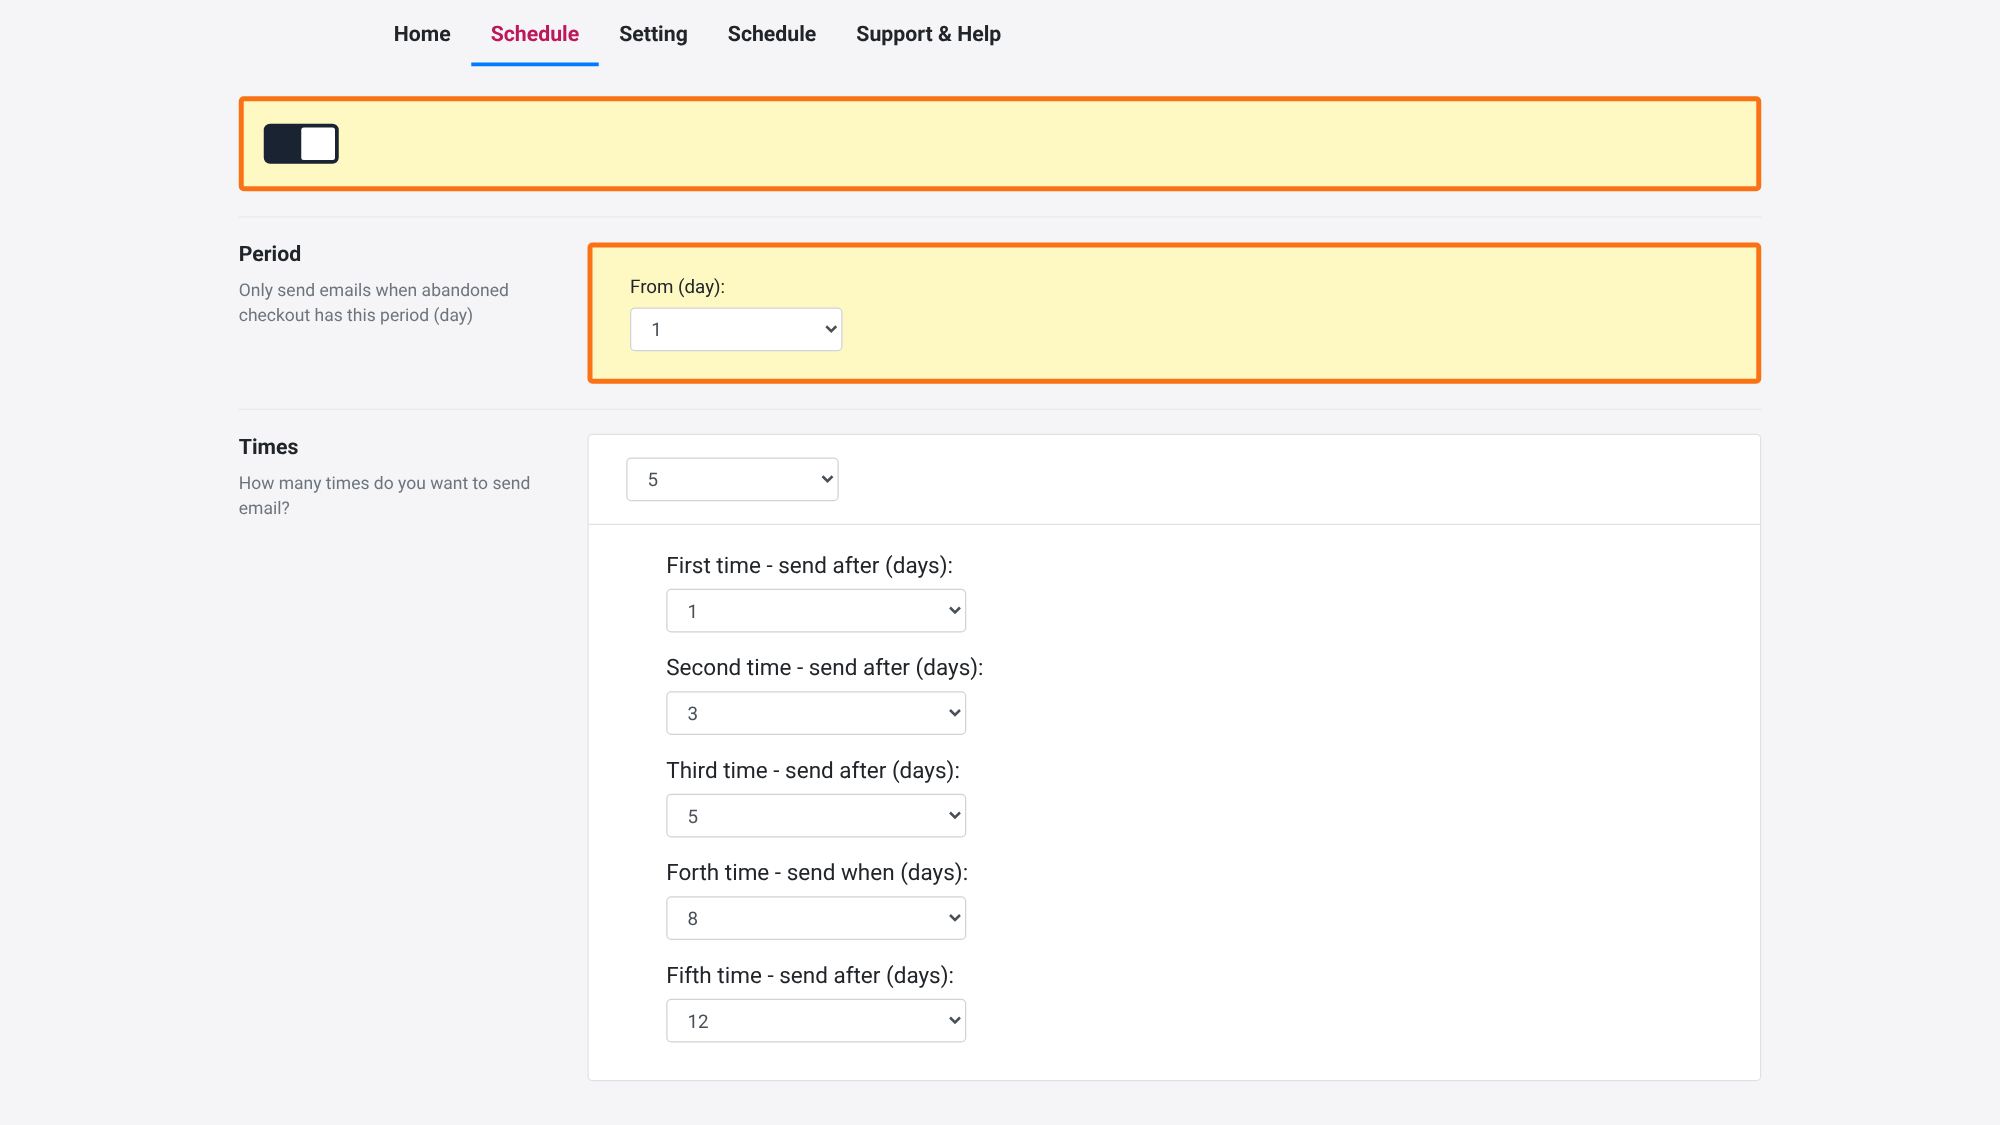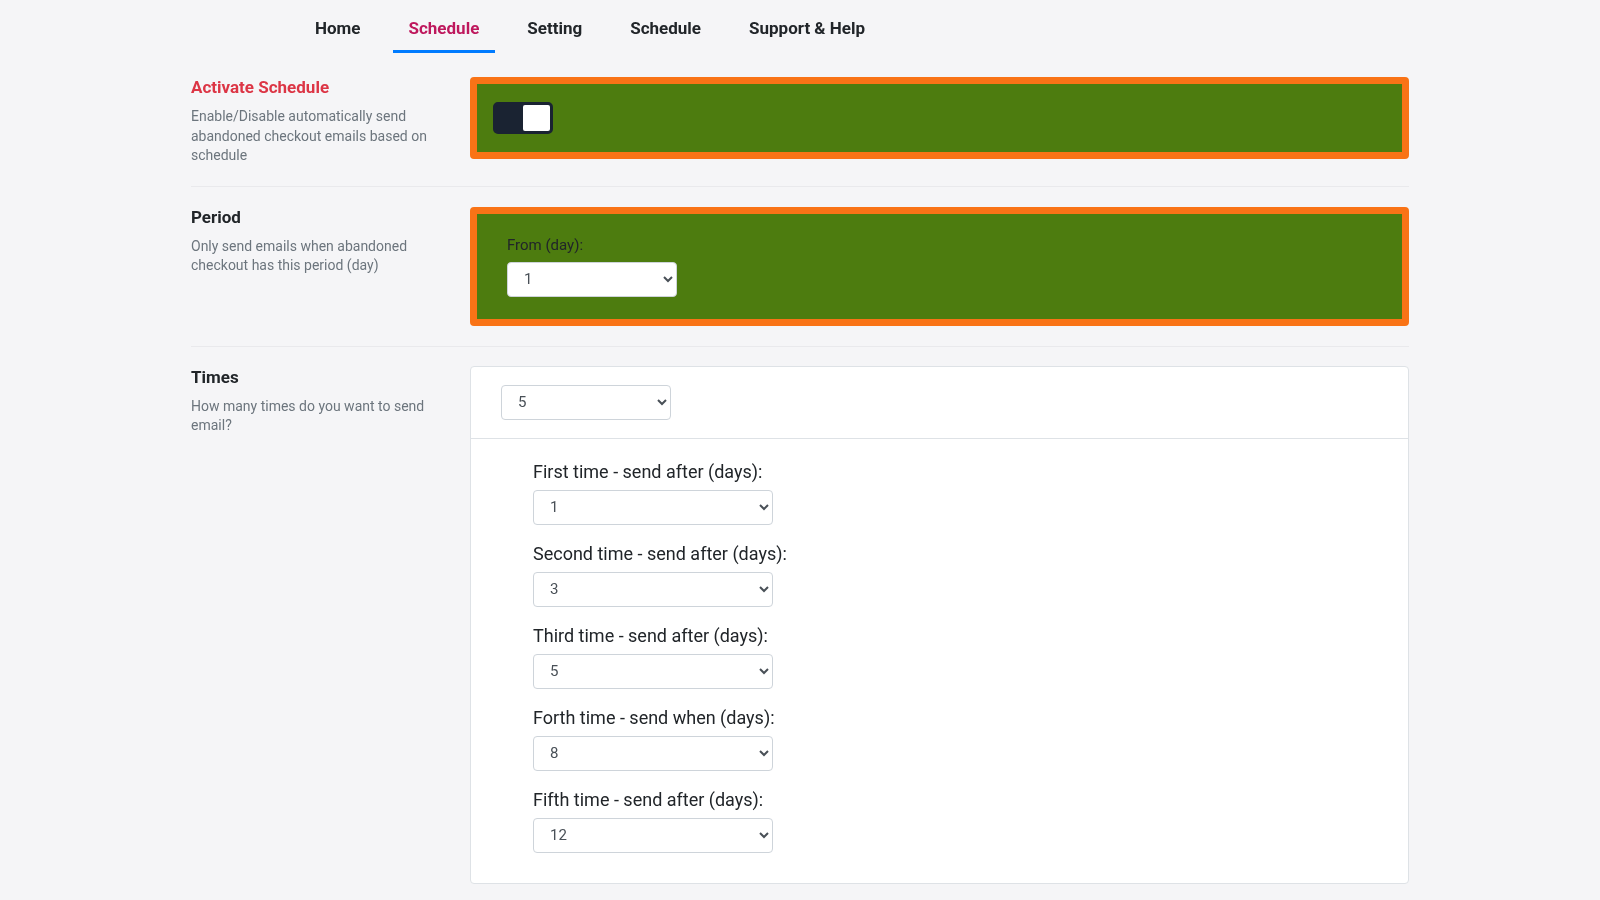--- a/index.html
+++ b/index.html
@@ -13,21 +13,21 @@
       color: #212529;
       font-size: 16px;
     }
     .container {
       max-width: 1290px;
       margin: 0 auto;
       padding: 0 18px;
     }
     .nav {
       display: flex;
-      gap: 16px;
+      gap: 0;
       padding: 10px 126px 0 126px;
       margin-bottom: 24px;
     }
     .nav-item {
       padding: 8px 16px 12px;
       font-weight: 700;
       font-size: 17px;
       color: #212529;
       cursor: pointer;
       text-decoration: none;
@@ -64,22 +64,22 @@
     .section-title.red {
       color: #dc3545;
     }
     .section-desc {
       color: #6c757d;
       font-size: 14px;
       line-height: 1.4;
     }
     .right-col {
       flex: 1;
-      background: #4d7c0f;
-      border: 7px solid #f97316;
+      background: #fef9c3;
+      border: 4px solid #f97316;
       border-radius: 4px;
       padding: 22px 30px;
     }
     .right-col.compact {
       padding: 18px 16px;
     }
     .toggle {
       width: 60px;
       height: 32px;
       background: #1a2332;
@@ -164,24 +164,20 @@
 
   <div class="nav">
     <span class="nav-item">Home</span>
     <span class="nav-item active">Schedule</span>
     <span class="nav-item">Setting</span>
     <span class="nav-item">Schedule</span>
     <span class="nav-item">Support &amp; Help</span>
   </div>
 
   <div class="section-row">
-    <div class="left-col">
-      <div class="section-title red">Activate Schedule</div>
-      <div class="section-desc">Enable/Disable automatically send abandoned checkout emails based on schedule</div>
-    </div>
     <div class="right-col compact">
       <div class="toggle">
         <div class="toggle-slider"></div>
       </div>
     </div>
   </div>
 
   <div class="section-row">
     <div class="left-col">
       <div class="section-title">Period</div>

